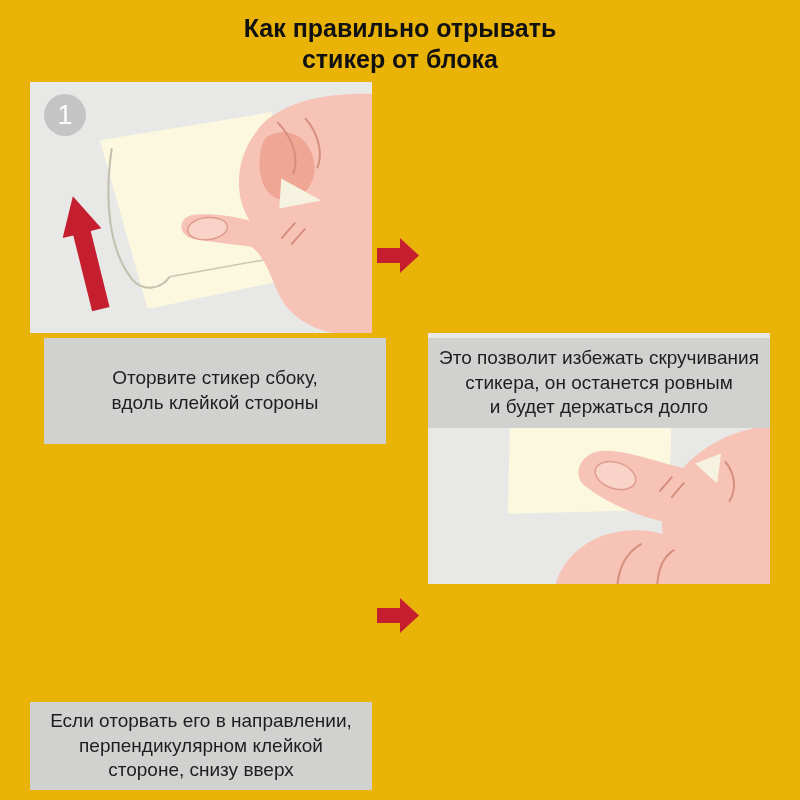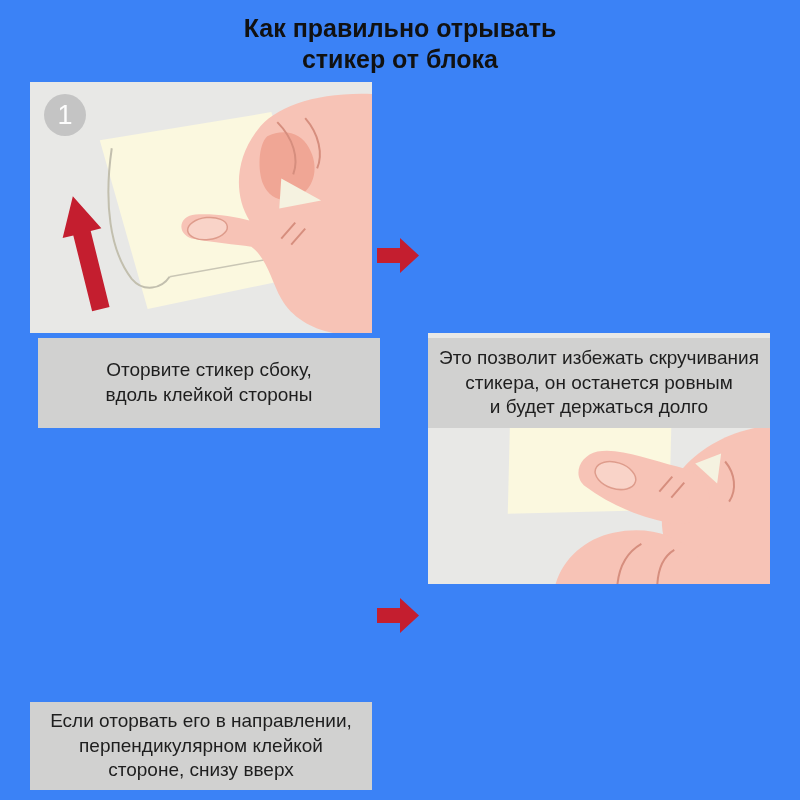--- a/index.html
+++ b/index.html
@@ -1,28 +1,28 @@
 <!DOCTYPE html>
 <html><head>
 <meta charset="utf-8">
 <style>
   html,body{margin:0;padding:0;background:#ffffff;}
-  .page{position:relative;width:800px;height:800px;background:#3b82f6;overflow:hidden;
+  .page{position:relative;width:800px;height:800px;background:#eab308;overflow:hidden;
         font-family:"Liberation Sans",sans-serif;}
   .title{position:absolute;top:13px;left:0;width:800px;text-align:center;
          font-size:25px;font-weight:700;color:#111;line-height:1.24;white-space:pre-line;}
   .art{position:relative;width:342px;background:#e8e8e6;overflow:hidden;}
   .art svg{display:block;width:100%;height:100%;}
   .badge{position:absolute;left:14px;top:12px;width:42px;height:42px;border-radius:50%;
          background:#c4c4c4;color:#fdfdfd;font-size:27px;line-height:1;
          display:flex;align-items:center;justify-content:center;}
   .caption{position:absolute;width:342px;background:#d1d1d0;color:#1e1e1e;
            font-size:19px;line-height:1.3;text-align:center;white-space:pre-line;
            display:flex;align-items:center;justify-content:center;padding:0 6px;box-sizing:border-box;}
-  .c1-art{left:30px;top:82px;height:251px;}   .c1-cap{left:38px;top:338px;height:90px;}
+  .c1-art{left:30px;top:82px;height:251px;}   .c1-cap{left:44px;top:338px;height:106px;}
   .c2-art{left:428px;top:82px;height:251px;}  .c2-cap{left:428px;top:338px;height:90px;}  .c3-cap{left:30px;top:702px;height:88px;} .c4-cap{left:428px;top:702px;height:88px;}
   .connector{position:absolute;width:42px;height:35px;}
   .conn1{left:377px;top:238px;} .conn2{left:377px;top:598px;}
 </style>
 </head>
 <body>
 
 <div class="page">
 
   <div class="title">Как правильно отрывать

